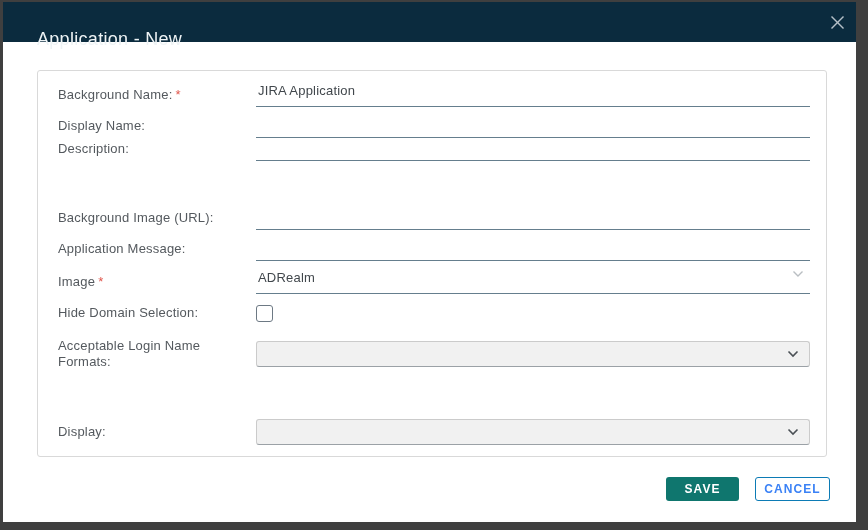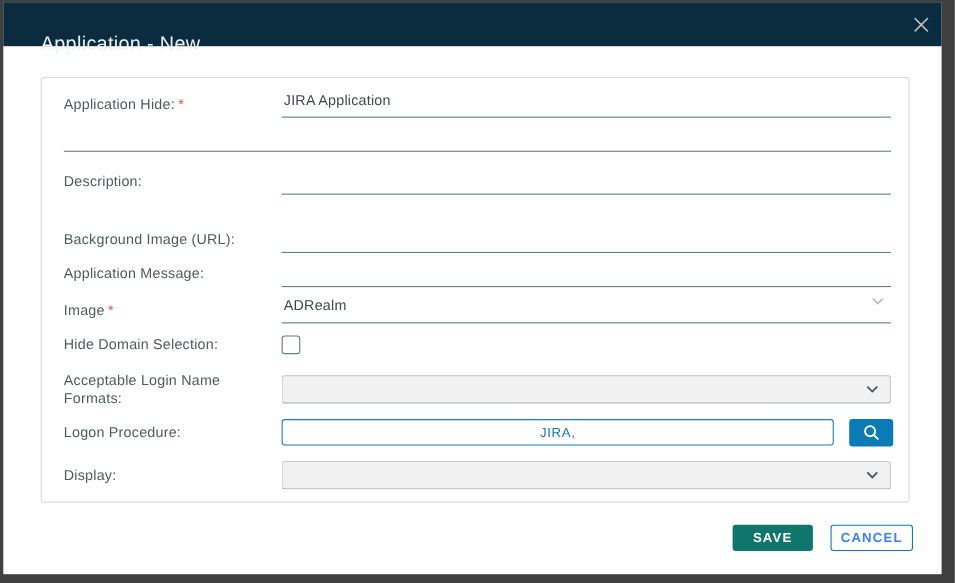--- a/index.html
+++ b/index.html
@@ -105,33 +105,34 @@
       <svg width="15" height="15" viewBox="0 0 15 15">
         <line x1="1.5" y1="1.5" x2="13.5" y2="13.5" stroke="#b5c0c7" stroke-width="1.4"></line>
         <line x1="13.5" y1="1.5" x2="1.5" y2="13.5" stroke="#b5c0c7" stroke-width="1.4"></line>
       </svg>
     </button>
   </div>
 
   <div class="form-box">
 
     <div class="row" style="top:10px">
-      <span class="lbl"><span>Application Hide:</span><span class="req">*</span></span>
+      <span class="lbl"><span>Background Name:</span><span class="req">*</span></span>
       <span class="field">
           <input class="uinput" type="text" value="JIRA Application" style="">
         </span>
     </div>
 
     <div class="row" style="top:41px">
-      <span class="field">
-          <input class="uinput" type="text" value="" style="">
-        </span>
-    </div>
-
-    <div class="row" style="top:80px">
+      <span class="lbl"><span>Display Name:</span></span>
+      <span class="field">
+          <input class="uinput" type="text" value="" style="">
+        </span>
+    </div>
+
+    <div class="row" style="top:64px">
       <span class="lbl"><span>Description:</span></span>
       <span class="field">
           <input class="uinput" type="text" value="" style="">
         </span>
     </div>
 
 
     <div class="row" style="top:133px">
       <span class="lbl"><span>Background Image (URL):</span></span>
       <span class="field">
@@ -170,32 +171,20 @@
       <span class="field">
         <span class="bdrop">
           <span></span>
           <svg width="12" height="8" viewBox="0 0 12 8">
             <polyline points="1.5,1.5 6,6 10.5,1.5" fill="none" stroke="#4a5055" stroke-width="1.6"></polyline>
           </svg>
         </span>
       </span>
     </div>
 
-    <div class="row" style="top:308px">
-      <span class="lbl"><span>Logon Procedure:</span></span>
-      <span class="field">
-        <input class="sinput" type="text" value="JIRA," style="">
-        <button class="search-btn">
-          <svg width="17" height="17" viewBox="0 0 17 17">
-            <circle cx="7" cy="7" r="4.6" fill="none" stroke="#ffffff" stroke-width="1.7"></circle>
-            <line x1="10.5" y1="10.5" x2="14.5" y2="14.5" stroke="#ffffff" stroke-width="1.7"></line>
-          </svg>
-        </button>
-      </span>
-    </div>
 
     <div class="row" style="top:347px">
       <span class="lbl"><span>Display:</span></span>
       <span class="field">
         <span class="bdrop">
           <span></span>
           <svg width="12" height="8" viewBox="0 0 12 8">
             <polyline points="1.5,1.5 6,6 10.5,1.5" fill="none" stroke="#4a5055" stroke-width="1.6"></polyline>
           </svg>
         </span>

